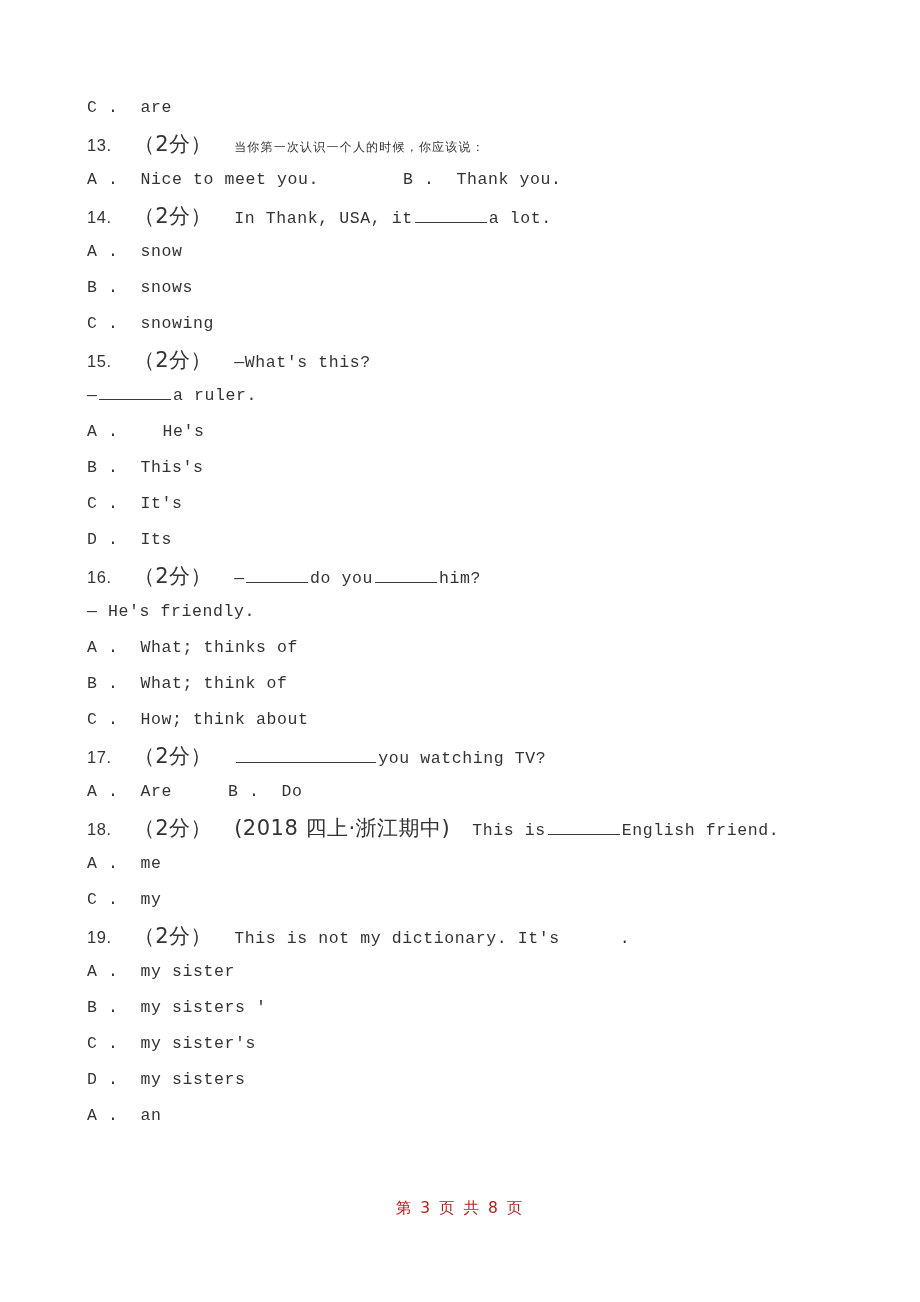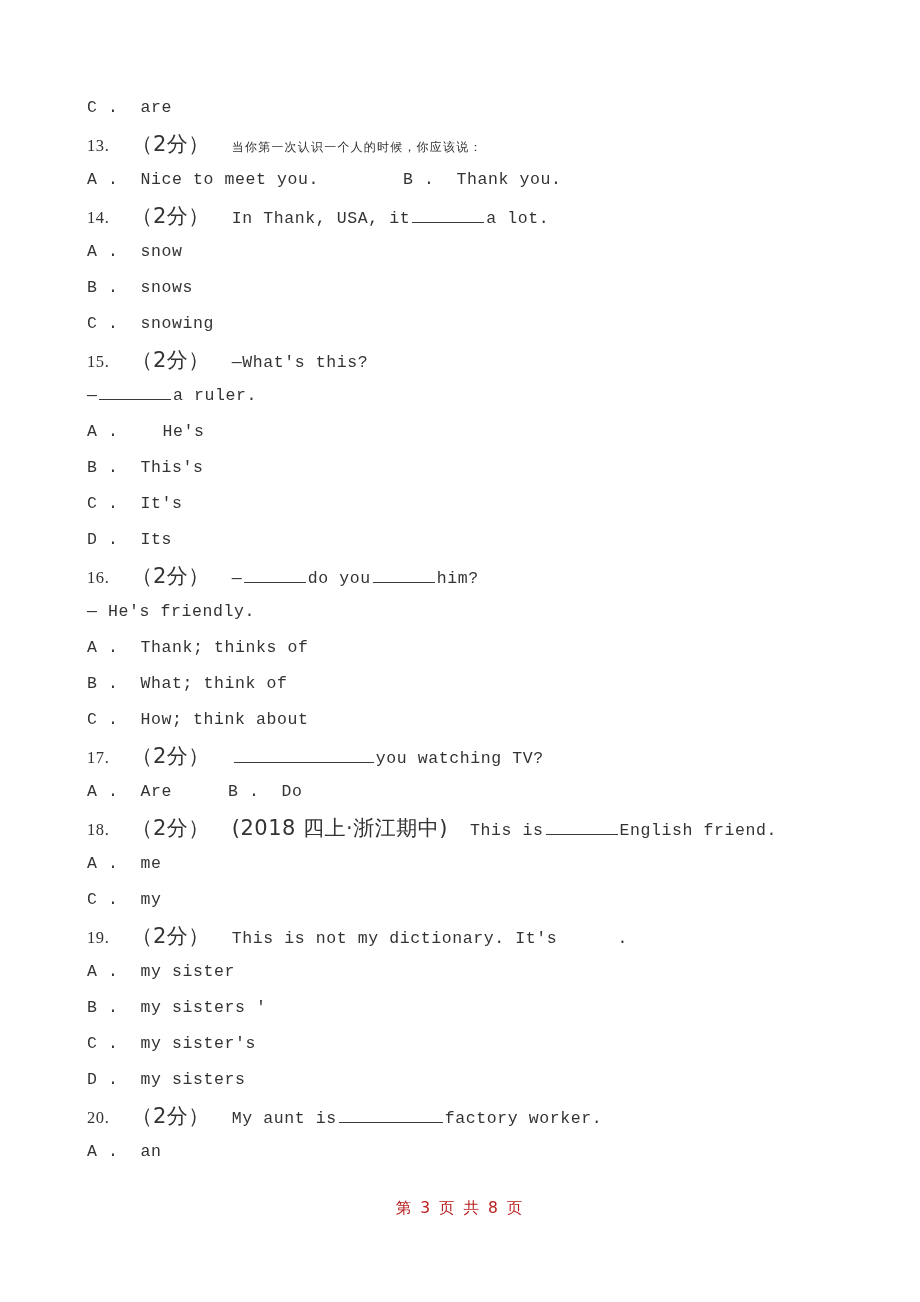--- a/index.html
+++ b/index.html
@@ -57,21 +57,21 @@
     font-size: 21px;
     letter-spacing: 0.5px;
   }
   .cjk-big {
     font-family: "DejaVu Sans", "Liberation Sans", sans-serif;
     font-size: 12px;
     letter-spacing: 1.2px;
   }
 
   .num {
-    font-family: Liberation Serif, serif;
+    font-family: Liberation Sans, sans-serif;
     text-align: right;
   }
 
   
   .blank {
     display: inline-block;
     border-bottom: 1.3px solid #3a3a3a;
     vertical-align: baseline;
     height: 15px;
     margin: 0 2px;
@@ -131,40 +131,39 @@
 
     <div class="line opt-line"><span>A .</span><span class="spacer-sm"></span><span class="spacer-sm"></span><span>He's</span></div>
     <div class="line opt-line"><span>B .</span><span class="spacer-sm"></span><span>This's</span></div>
     <div class="line opt-line"><span>C .</span><span class="spacer-sm"></span><span>It's</span></div>
     <div class="line opt-line"><span>D .</span><span class="spacer-sm"></span><span>Its</span></div>
 
     <div class="line q-line"><span class="num">16.</span><span class="spacer-sm"></span><span class="cjk">（2分）</span><span class="spacer-sm"></span><span class="dash">—</span><span class="blank w-sm"></span><span>do you</span><span class="blank w-sm"></span><span>him?</span></div>
 
     <div class="line q-line"><span>— He's friendly.</span></div>
 
-    <div class="line opt-line"><span>A .</span><span class="spacer-sm"></span><span>Thank; thinks of</span></div>
+    <div class="line opt-line"><span>A .</span><span class="spacer-sm"></span><span>What; thinks of</span></div>
     <div class="line opt-line"><span>B .</span><span class="spacer-sm"></span><span>What; think of</span></div>
     <div class="line opt-line"><span>C .</span><span class="spacer-sm"></span><span>How; think about</span></div>
 
     <div class="line q-line"><span class="num">17.</span><span class="spacer-sm"></span><span class="cjk">（2分）</span><span class="spacer-sm"></span><span class="blank w-xl"></span><span>you watching TV?</span></div>
 
     <div class="line opt-line"><span>A .</span><span class="spacer-sm"></span><span>Are</span><span class="spacer-mid"></span><span>B .</span><span class="spacer-sm"></span><span>Do</span></div>
 
     <div class="line q-line"><span class="num">18.</span><span class="spacer-sm"></span><span class="cjk">（2分）</span><span class="spacer-sm"></span><span class="cjk">(2018 四上·浙江期中)</span><span class="spacer-sm"></span><span>This is</span><span class="blank w-md"></span><span>English friend.</span></div>
 
     <div class="line opt-line"><span>A .</span><span class="spacer-sm"></span><span>me</span></div>
     <div class="line opt-line"><span>C .</span><span class="spacer-sm"></span><span>my</span></div>
 
     <div class="line q-line"><span class="num">19.</span><span class="spacer-sm"></span><span class="cjk">（2分）</span><span class="spacer-sm"></span><span>This is not my dictionary. It's</span><span class="gap"></span><span>.</span></div>
 
     <div class="line opt-line"><span>A .</span><span class="spacer-sm"></span><span>my sister</span></div>
     <div class="line opt-line"><span>B .</span><span class="spacer-sm"></span><span>my sisters '</span></div>
     <div class="line opt-line"><span>C .</span><span class="spacer-sm"></span><span>my sister's</span></div>
     <div class="line opt-line"><span>D .</span><span class="spacer-sm"></span><span>my sisters</span></div>
 
-    <div class="line q-line"><span class="num">20.</span><span class="spacer-sm"></span><span class="cjk">（2分）</span><span class="spacer-sm"></span><span>My aunt is</span><span class="blank w-lg"></span><span>factory worker.</span></div>
 
     <div class="line opt-line"><span>A .</span><span class="spacer-sm"></span><span>an</span></div>
 
   </div>
 
   <div class="footer">第 3 页 共 8 页</div>
 </div>
 
 </body></html>

